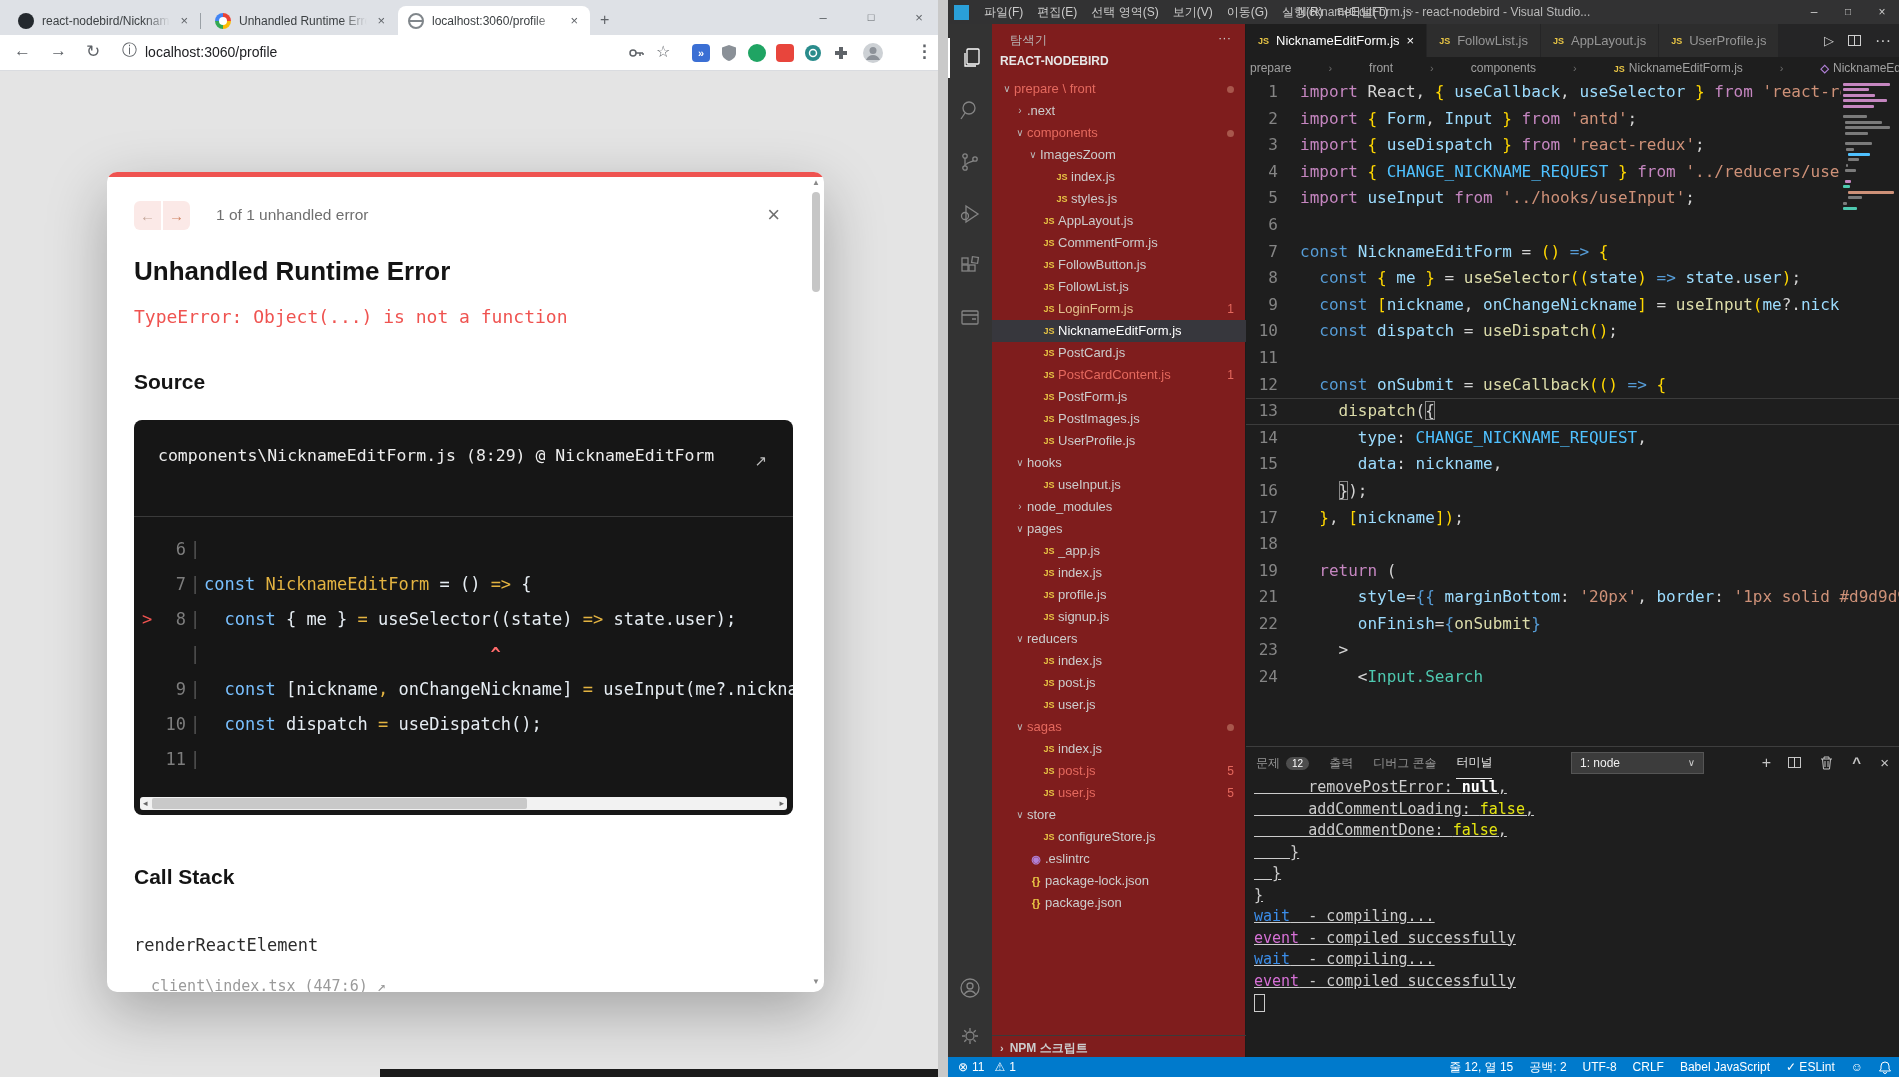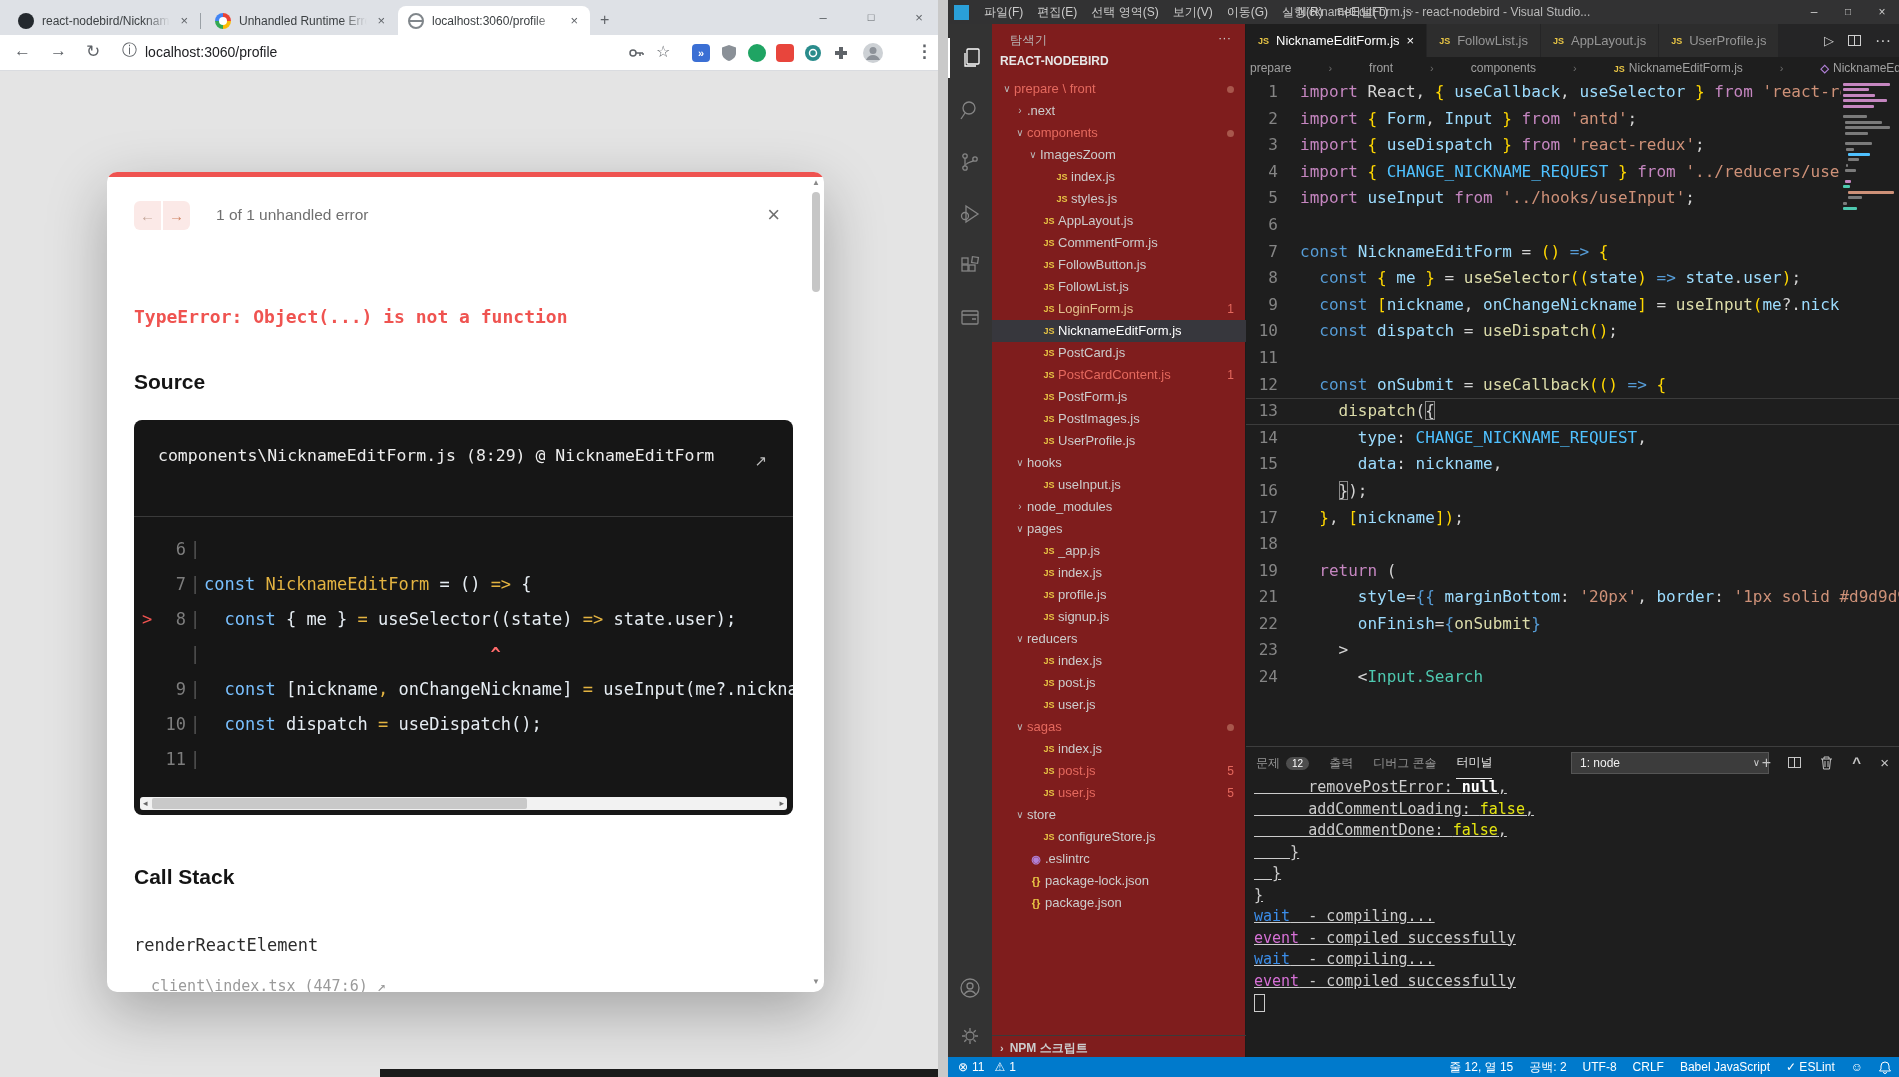--- a/index.html
+++ b/index.html
@@ -41,21 +41,21 @@
   .modal{left:107px;top:172px;width:717px;height:820px;background:#fff;border-radius:10px;
          box-shadow:0 20px 60px rgba(0,0,0,.28);overflow:hidden;}
   .modal-redbar{position:absolute;left:0;top:0;width:100%;height:5px;background:#ef5350;}
   .ov-navrow{position:absolute;left:27px;top:28px;height:30px;display:flex;align-items:center;}
   .ov-btn{width:27px;height:29px;background:#fbe9e7;text-align:center;line-height:29px;font-size:15px;}
   .ov-btn.l{border-radius:6px 0 0 6px;color:#c5a79b;margin-right:2px;}
   .ov-btn.r{border-radius:0 6px 6px 0;color:#cf8463;}
   .ov-pag{margin-left:26px;font-size:15.5px;color:#6f6f6f;}
   .ov-close{position:absolute;right:44px;top:30px;font-size:22px;color:#707070;}
   .ov-title{position:absolute;left:27px;top:84px;font-size:26px;font-weight:bold;color:#141414;}
-  .ov-msg{position:absolute;left:27px;top:134px;font-size:18px;font-weight:700;color:#ef5350;}
+  .ov-msg{position:absolute;left:27px;top:134px;font-size:18px;font-weight:400;color:#ef5350;}
   .ov-h2{position:absolute;left:27px;font-size:21px;font-weight:600;color:#141414;}
   .codeblock{position:absolute;left:27px;top:248px;width:659px;height:395px;background:#161616;
              border-radius:8px;color:#e8e8e8;}
   .cb-head{position:absolute;left:24px;top:18px;width:560px;font-size:16.5px;line-height:35px;color:#ededed;}
   .cb-ext{position:absolute;right:26px;top:32px;color:#bdbdbd;font-size:15px;}
   .cb-div{position:absolute;left:0;top:96px;width:100%;height:1px;background:#3a3a3a;}
   .cb-code{position:absolute;left:0;top:112px;width:659px;height:245px;overflow:hidden;}
   .cline{height:35px;line-height:35px;font-size:17px;white-space:pre;display:flex;}
   .cmark{width:26px;text-align:center;color:#ef5350;flex:none;}
   .cnum{width:26px;text-align:right;color:#7d7d7d;flex:none;}
@@ -143,21 +143,21 @@
   .minimap{position:absolute;right:0;top:55px;width:58px;height:300px;background:#1e1e1e;padding-top:4px;}
   .mmline{height:3px;margin-bottom:2.4px;border-radius:1px;}
 
   .panel{position:absolute;left:298px;top:746px;width:653px;height:311px;background:#1e1e1e;
          border-top:1px solid #3e3e3e;box-sizing:border-box;}
   .ptabs{position:absolute;left:10px;top:0;height:32px;display:flex;align-items:center;gap:20px;
          font-size:12px;color:#969696;}
   .ptab{display:flex;align-items:center;gap:6px;height:32px;box-sizing:border-box;}
   .ptab.active{color:#e7e7e7;border-bottom:1px solid #e7e7e7;}
   .pbadge{background:#4d4d4d;color:#fff;border-radius:9px;font-size:10px;padding:1px 6px;}
-  .pselect{position:absolute;left:325px;top:5px;width:198px;height:22px;background:#3c3c3c;
+  .pselect{position:absolute;left:325px;top:5px;width:133px;height:22px;background:#3c3c3c;
            border:1px solid #555;color:#f0f0f0;font-size:12px;line-height:20px;padding-left:8px;box-sizing:border-box;}
   .pselect .vv{position:absolute;right:8px;top:0;color:#ccc;font-size:10px;}
   .pact{position:absolute;top:7px;color:#c5c5c5;font-size:15px;}
   .term{position:absolute;left:8px;top:30px;width:630px;font-size:15px;line-height:21.5px;text-decoration:underline;}
   .tline{white-space:pre;}
   .t-p{color:#cccccc}.t-b{color:#ffffff;font-weight:bold}.t-y{color:#e5e510}
   .t-w{color:#3b8eea}.t-m{color:#d670d6}
   .tcursor{display:inline-block;width:9px;height:16px;border:1px solid #cccccc;vertical-align:middle;}
 
   .statusbar{position:absolute;left:0;top:1057px;width:100%;height:20px;background:#007acc;color:#fff;
@@ -231,20 +231,21 @@
     <div class="abs page">
 
       <div class="abs modal" style="left:107px;top:101px;">
         <div class="modal-redbar"></div>
         <div class="ov-navrow">
           <div class="ov-btn l">←</div>
           <div class="ov-btn r">→</div>
           <div class="ov-pag">1 of 1 unhandled error</div>
         </div>
         <div class="ov-close">×</div>
+        <div class="ov-title">Unhandled Runtime Error</div>
         <div class="ov-msg mono">TypeError: Object(...) is not a function</div>
         <div class="ov-h2" style="top:198px">Source</div>
         <div class="codeblock">
           <div class="cb-head mono">components\NicknameEditForm.js (8:29) @ NicknameEditForm</div>
           <div class="cb-ext">↗</div>
           <div class="cb-div"></div>
           <div class="cb-code mono" id="ovcode">
               <div class="cline"><span class="cmark"> </span><span class="cnum">6</span><span class="cbar">|</span><span class="ctext"></span></div>
               <div class="cline"><span class="cmark"> </span><span class="cnum">7</span><span class="cbar">|</span><span class="ctext"><span class="c-k">const</span><span class="c-w"> </span><span class="c-y">NicknameEditForm</span><span class="c-w"> = () </span><span class="c-y">=&gt;</span><span class="c-w"> {</span></span></div>
               <div class="cline"><span class="cmark">&gt;</span><span class="cnum">8</span><span class="cbar">|</span><span class="ctext"><span class="c-w">  </span><span class="c-k">const</span><span class="c-w"> { me } </span><span class="c-y">=</span><span class="c-w"> useSelector((state) </span><span class="c-y">=&gt;</span><span class="c-w"> state.user);</span></span></div>

